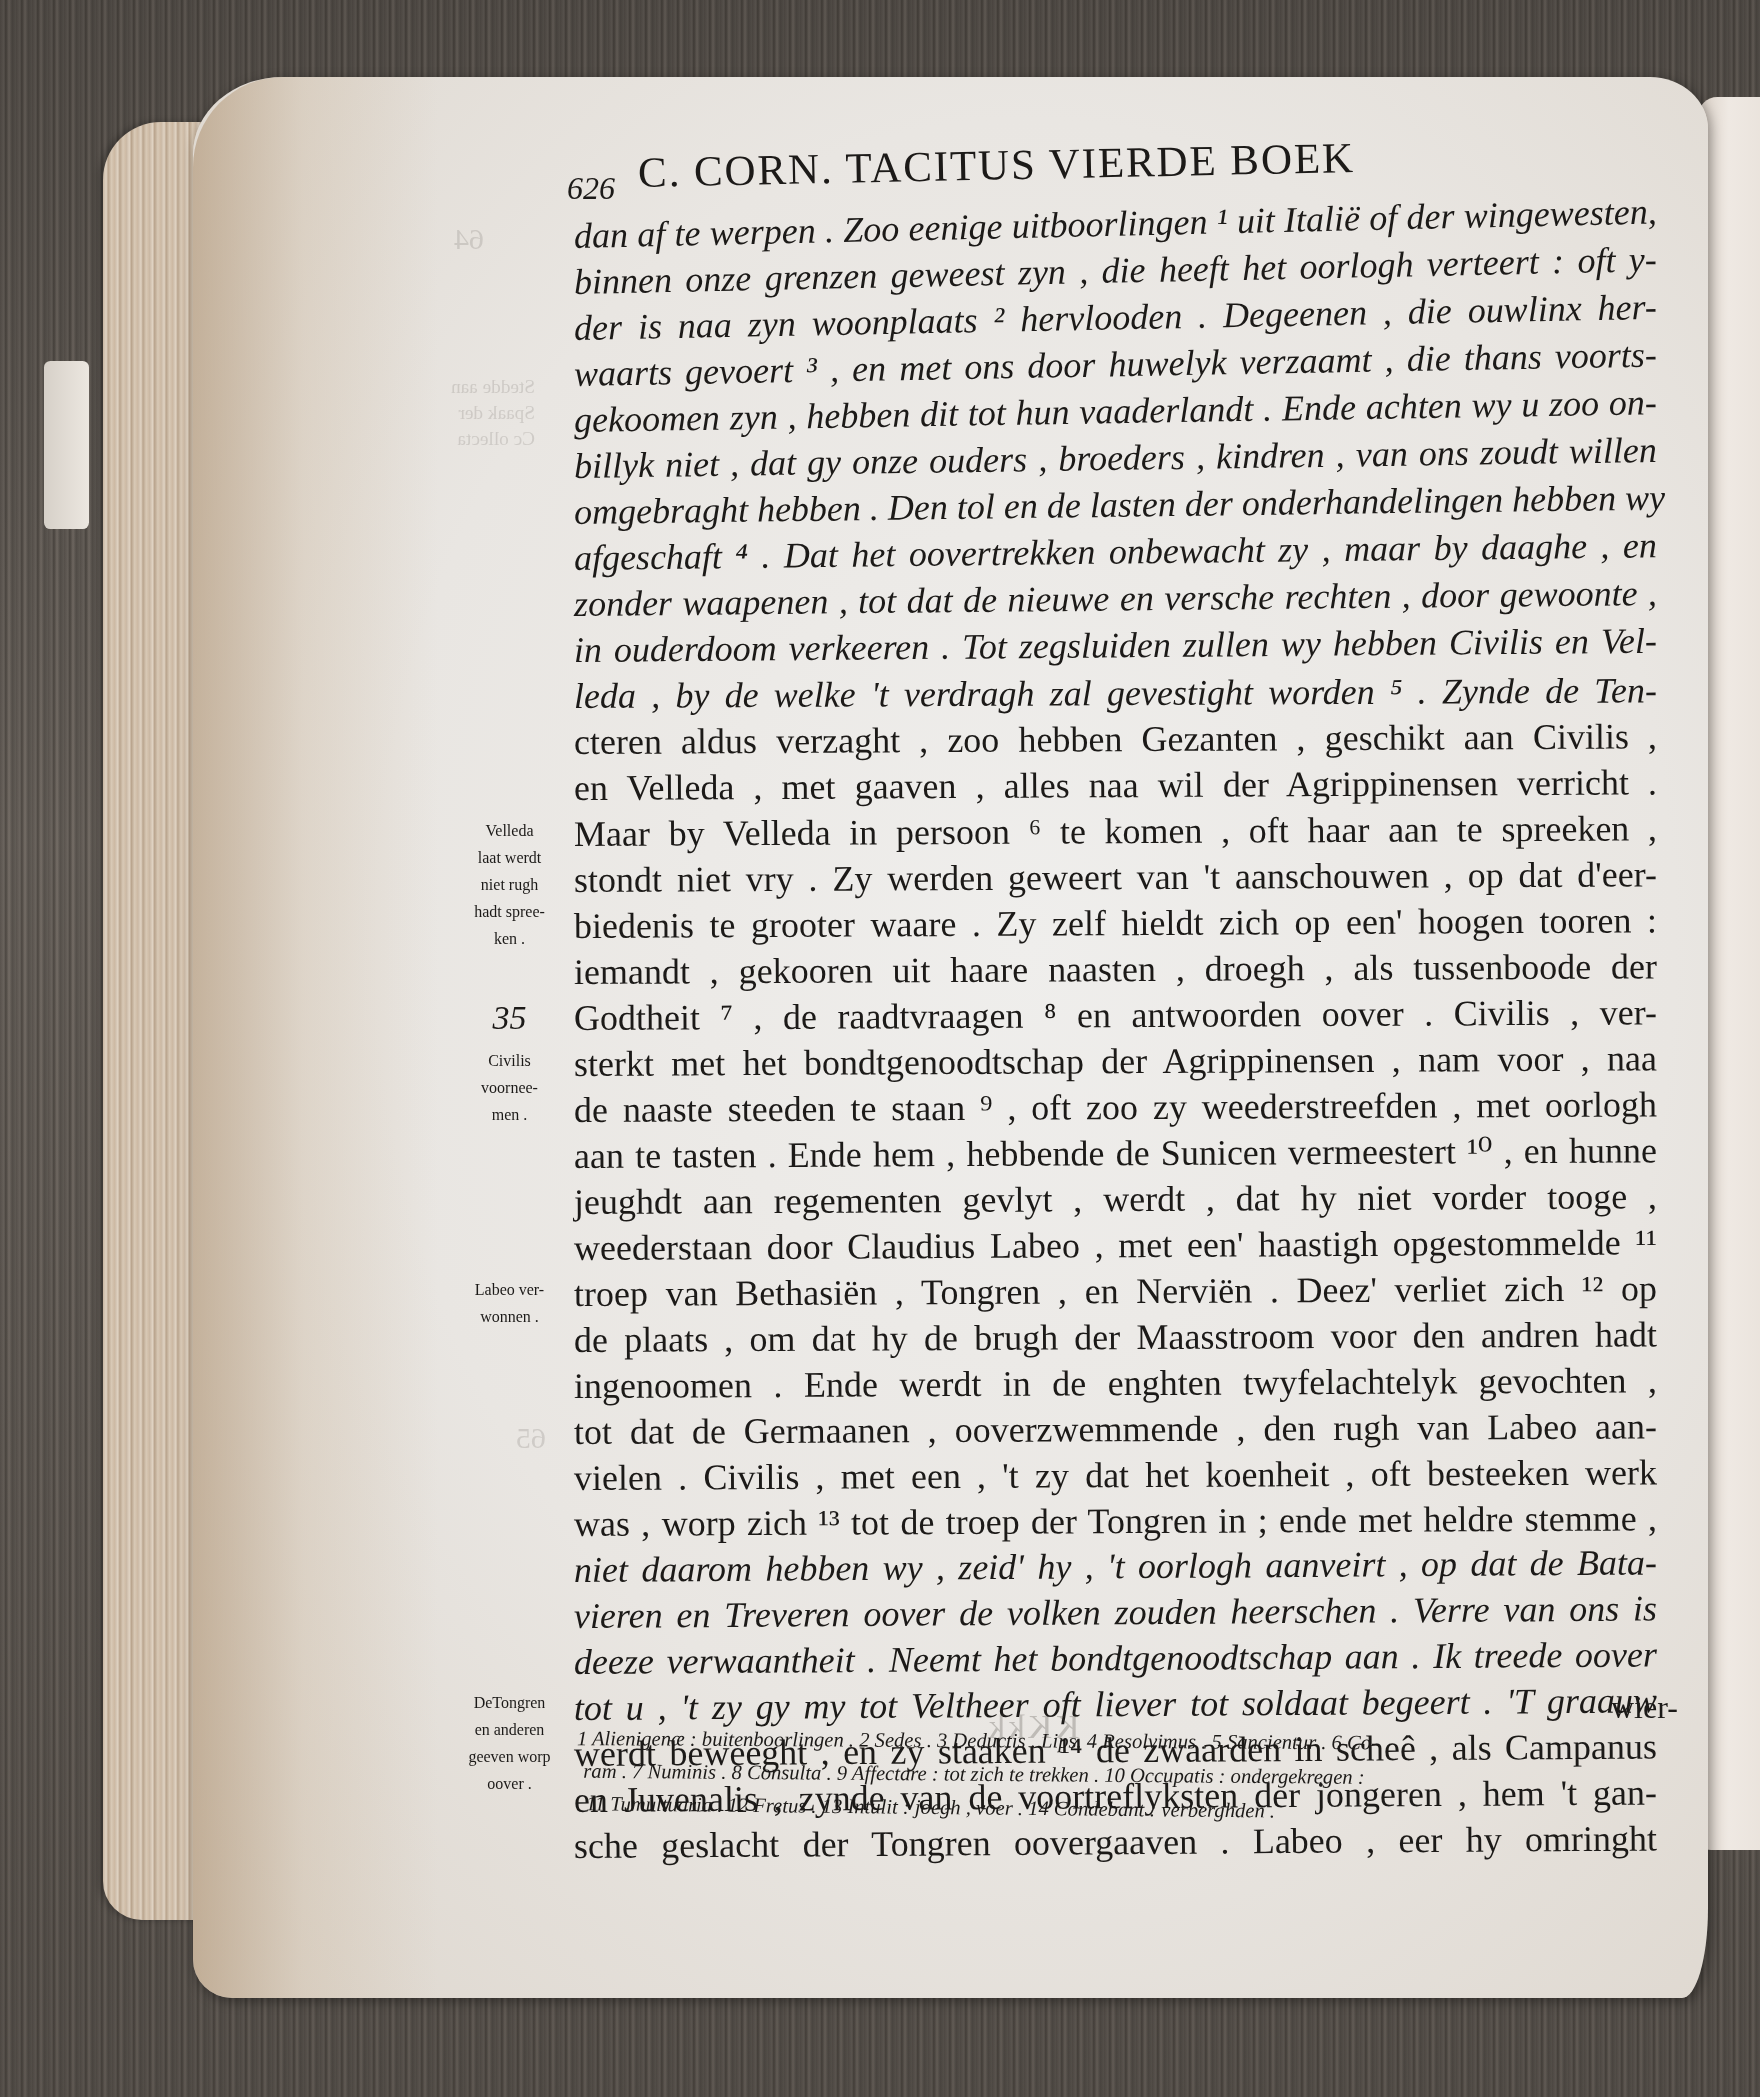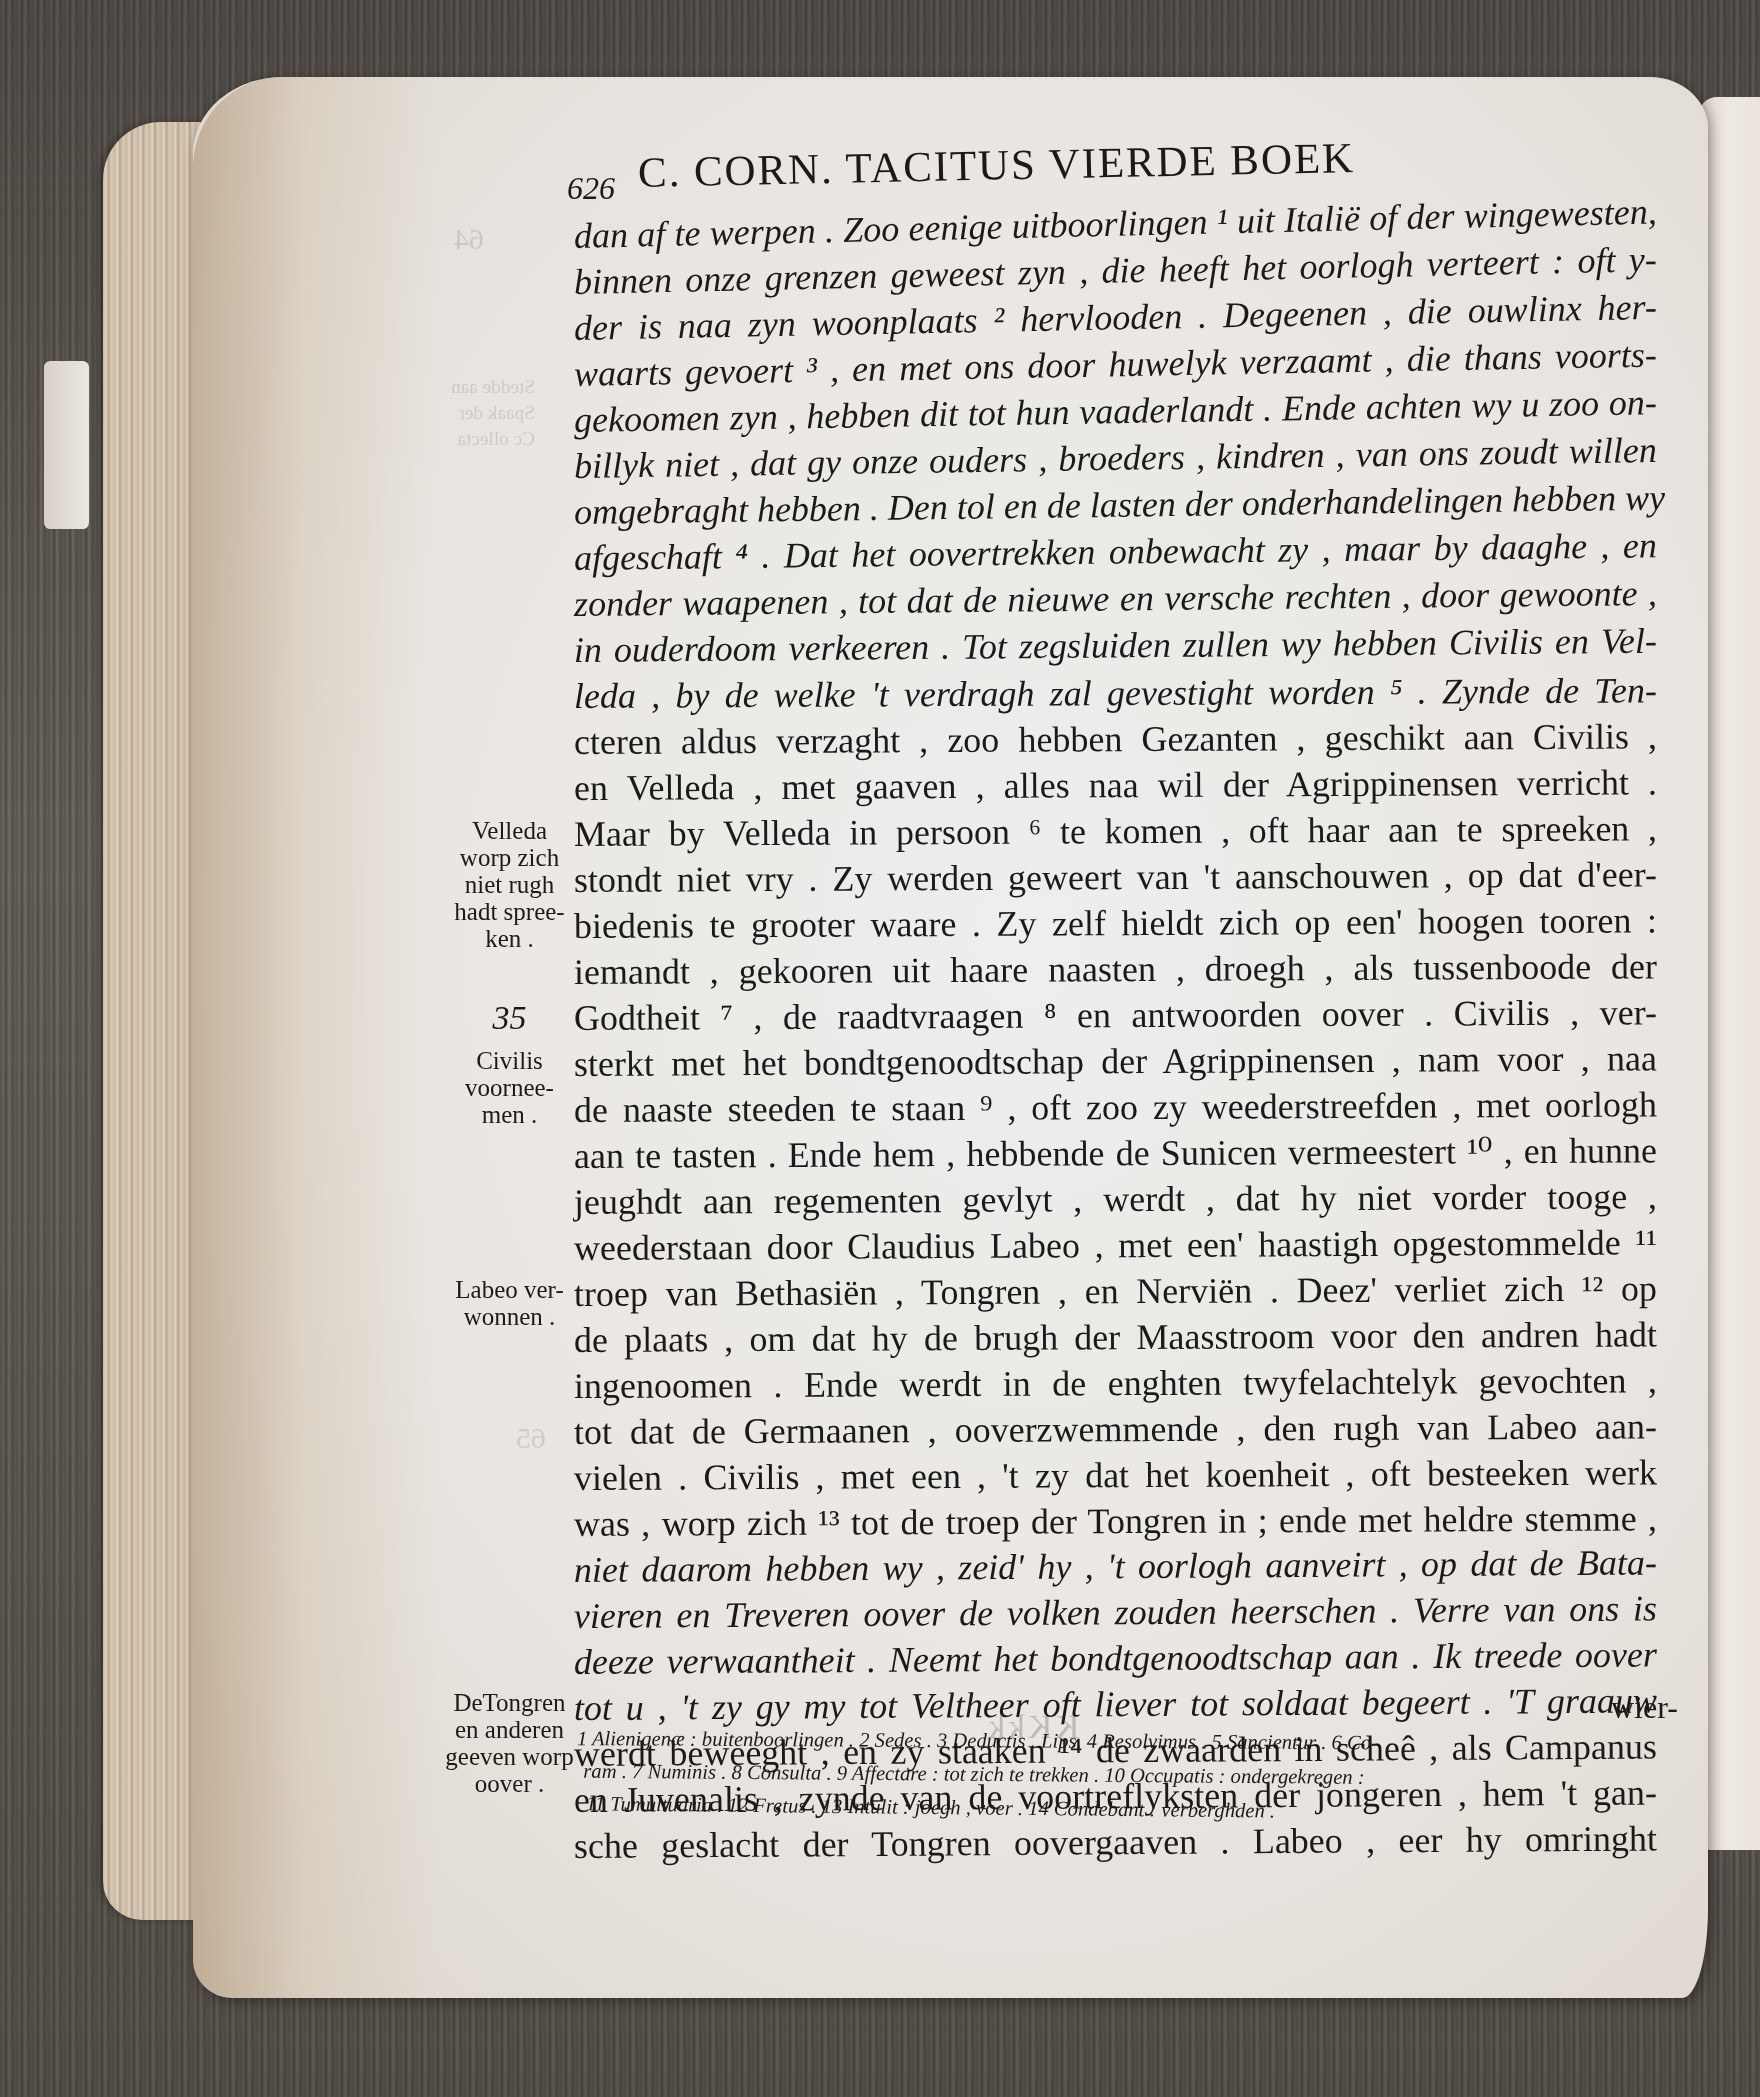--- a/index.html
+++ b/index.html
@@ -38,21 +38,21 @@
     background:linear-gradient(90deg,#d9cfc5,#efe9e3 40%,#e8e1da);
     border-radius:19.3px 0 0 13px;
   }
   .header { position:absolute; left:567px; top:145px; width:967px; height:58px; }
   .page-number { position:absolute; left:0; top:24.5px; font-style:italic; font-size:32px; }
   .running-head { position:absolute; left:71px; top:2.6px; font-size:43px; letter-spacing:1.9px; transform:rotate(-1.2deg); transform-origin:left; }
   .body-text { position:absolute; left:574px; top:213px; width:1083px; }
   .line { height:46px; font-size:36px; line-height:46px; white-space:nowrap; text-align:justify; text-align-last:justify; transform-origin:left center; }
   .line.italic { font-style:italic; }
   .margin-notes { position:absolute; left:445px; top:0; width:129px; }
-  .note { position:absolute; left:0; width:129px; font-size:25px; line-height:27px; text-align:center; }
+  .note { position:absolute; left:0; width:129px; font-size:16px; line-height:27px; text-align:center; }
   .note.chapter { font-size:34px; font-style:italic; line-height:39px; }
   .signature { position:absolute; left:986px; top:1708px; font-size:34px; color:rgba(80,75,70,.28); letter-spacing:2.6px; transform:scaleX(-1); }
   .catchword { position:absolute; left:1611px; top:1689px; font-size:32px; }
   .footnotes { position:absolute; left:577px; top:1724px; width:1096px; }
   .fn-line { font-size:20.6px; font-style:italic; line-height:34px; white-space:nowrap; }
   .fn-line:nth-child(2){ padding-left:6.4px; }
   .fn-line:nth-child(3){ padding-left:9px; }
   .showthrough { position:absolute; font-size:19.3px; color:rgba(90,85,80,.18); transform:scaleX(-1); line-height:26px; }
 </style>
 </head>
@@ -114,21 +114,21 @@
       <div class="line italic" style="transform: rotate(-0.4deg);">vieren en Treveren oover de volken zouden heerschen . Verre van ons is</div>
       <div class="line italic" style="transform: rotate(-0.4deg);">deeze verwaantheit . Neemt het bondtgenoodtschap aan . Ik treede oover</div>
       <div class="line italic" style="transform: rotate(-0.4deg);">tot u , 't zy gy my tot Veltheer oft liever tot soldaat begeert . 'T graauw</div>
       <div class="line" style="transform: rotate(-0.4deg);">werdt beweeght , en zy staaken ¹⁴ de zwaarden in scheê , als Campanus</div>
       <div class="line" style="transform: rotate(-0.4deg);">en Juvenalis , zynde van de voortreflyksten der jongeren , hem 't gan-</div>
       <div class="line" style="transform: rotate(-0.4deg);">sche geslacht der Tongren oovergaaven . Labeo , eer hy omringht</div>
     </div>
   <div class="margin-notes" id="margin-notes">
       <div class="note" style="top: 817px;">
         <div>Velleda</div>
-        <div>worp zich</div>
+        <div>laat werdt</div>
         <div>niet rugh</div>
         <div>hadt spree-</div>
         <div>ken .</div>
       </div>
       <div class="note chapter" style="top: 998px;">
         <div>35</div>
       </div>
       <div class="note" style="top: 1047px;">
         <div>Civilis</div>
         <div>voornee-</div>

